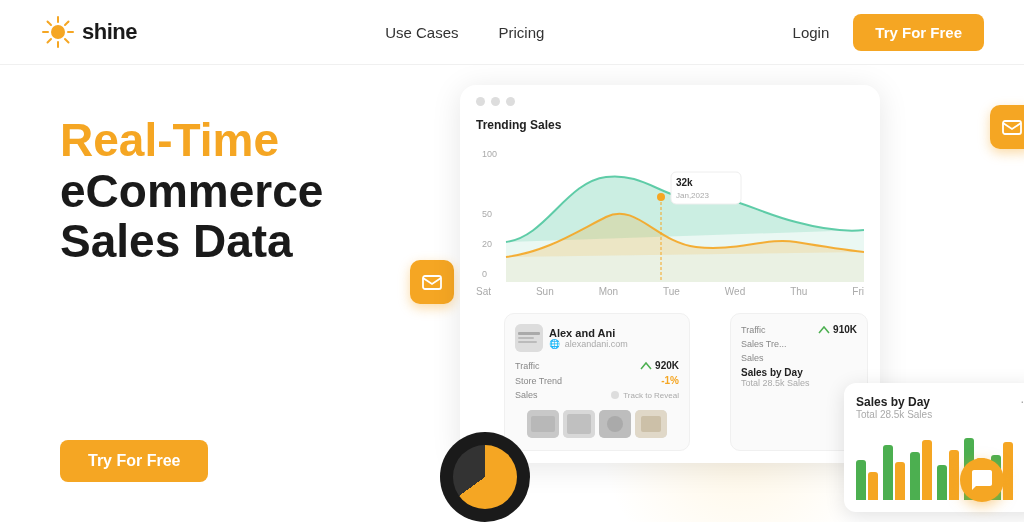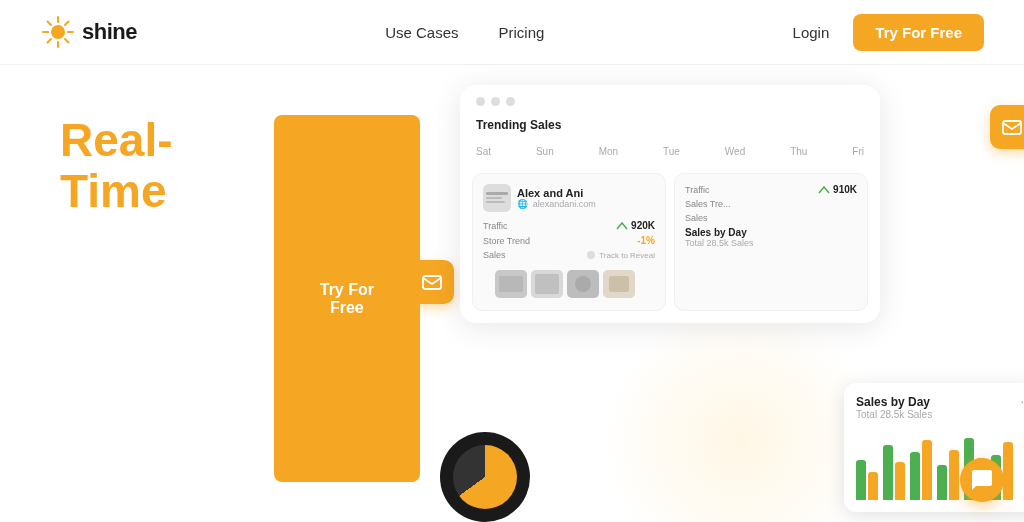--- a/index.html
+++ b/index.html
@@ -23,21 +23,21 @@
       padding: 10px 22px; font-size: 15px; font-weight: 600; cursor: pointer;
     }
 
     
     main { display: flex; height: calc(522px - 65px); position: relative; overflow: hidden; }
 
     
     .hero-left {
       padding: 50px 0 40px 60px;
       width: 420px; flex-shrink: 0; z-index: 5;
-      display: flex; flex-direction: row; justify-content: space-between;
+      display: flex; flex-direction: column; justify-content: space-between;
     }
     .hero-title { font-size: 46px; font-weight: 800; line-height: 1.1; color: #1a1a1a; margin-bottom: 16px; }
     .hero-title .accent { color: #F5A623; }
     .hero-desc { font-size: 15px; color: #555; line-height: 1.6; max-width: 340px; margin-bottom: 30px; }
     .cta-btn {
       display: inline-block; background: #F5A623; color: #fff; border: none; border-radius: 8px;
       padding: 12px 28px; font-size: 16px; font-weight: 600; cursor: pointer; width: fit-content;
     }
 
     
@@ -54,21 +54,21 @@
     .card-dots { padding: 12px 16px; display: flex; gap: 6px; }
     .dot { width: 9px; height: 9px; border-radius: 50%; background: #ddd; }
     .card-title { padding: 0 16px 10px; font-size: 12px; font-weight: 600; color: #222; }
     .chart-area { padding: 0 16px; height: 140px; position: relative; }
     .chart-svg { width: 100%; height: 100%; }
     .chart-labels { display: flex; justify-content: space-between; padding: 4px 16px 8px; font-size: 10px; color: #aaa; }
 
     
     .store-cards { display: flex; gap: 8px; padding: 8px 12px 12px; }
     .store-card {
-      flex: 1; background: #fafafa; border-radius: 10px; padding: 10px; border: 1px solid #f0f0f0;
+      flex: 1; background: #fafafa; border-radius: 10px; padding: 10px; border: 1px solid #f0f0f0; margin-left: 32px;
     }
     .store-card-header { display: flex; align-items: center; gap: 6px; margin-bottom: 8px; }
     .store-thumb { width: 28px; height: 28px; border-radius: 6px; background: #e8e8e8; overflow: hidden; display: flex; align-items: center; justify-content: center; font-size: 9px; color: #999; }
     .store-name { font-size: 11px; font-weight: 700; color: #222; }
     .store-url { font-size: 9px; color: #aaa; }
     .store-stat { display: flex; justify-content: space-between; align-items: center; margin-bottom: 4px; }
     .stat-label { font-size: 9px; color: #888; }
     .stat-value { font-size: 10px; font-weight: 700; color: #222; }
     .trend-down { color: #F5A623; }
     .reveal-btn { font-size: 8px; color: #aaa; display: flex; align-items: center; gap: 3px; }
@@ -162,20 +162,21 @@
     <span class="login-link">Login</span>
     <button class="try-btn">Try For Free</button>
   </div>
 </header>
 
 <main>
 
   <div class="hero-left">
     <h1 class="hero-title">
       <span class="accent">Real-Time</span><br>
+      <span>eCommerce Sales Data</span>
     </h1>
     <button class="cta-btn">Try For Free</button>
   </div>
 
   <div class="hero-right">
 
     <div class="bg-blob"></div>
 
     <div class="float-icon float-icon-left">
       <svg width="22" height="22" viewBox="0 0 22 22" fill="none" xmlns="http://www.w3.org/2000/svg">
@@ -185,20 +186,43 @@
     </div>
 
     <div class="dashboard-card">
       <div class="card-dots">
         <div class="dot"></div>
         <div class="dot"></div>
         <div class="dot"></div>
       </div>
       <div class="card-title">Trending Sales</div>
 
+      <div class="chart-area">
+        <svg class="chart-svg" viewBox="0 0 388 140" preserveAspectRatio="none">
+
+          <text x="6" y="15" font-size="9" fill="#aaa">100</text>
+          <text x="6" y="75" font-size="9" fill="#aaa">50</text>
+          <text x="6" y="105" font-size="9" fill="#aaa">20</text>
+          <text x="6" y="135" font-size="9" fill="#aaa">0</text>
+
+          <path d="M30,100 C70,95 90,40 130,35 C170,30 190,60 220,55 C250,50 280,70 320,80 C350,88 370,90 388,88" fill="rgba(80,200,160,0.2)" stroke="rgba(80,200,160,0.9)" stroke-width="2" fill-rule="evenodd"></path>
+
+          <path d="M30,100 C70,95 90,40 130,35 C170,30 190,60 220,55 C250,50 280,70 320,80 C350,88 370,90 388,88 L388,140 L30,140Z" fill="rgba(80,200,160,0.12)" stroke="none"></path>
+
+          <path d="M30,115 C70,110 100,90 130,75 C160,60 180,100 220,105 C260,110 290,95 320,100 C350,105 370,108 388,110" fill="rgba(245,166,35,0.15)" stroke="rgba(245,166,35,0.9)" stroke-width="2"></path>
+          <path d="M30,115 C70,110 100,90 130,75 C160,60 180,100 220,105 C260,110 290,95 320,100 C350,105 370,108 388,110 L388,140 L30,140Z" fill="rgba(245,166,35,0.08)" stroke="none"></path>
+
+          <circle cx="185" cy="55" r="4" fill="#F5A623"></circle>
+          <line x1="185" y1="55" x2="185" y2="140" stroke="#F5A623" stroke-width="1" stroke-dasharray="3,2"></line>
+
+          <rect x="195" y="30" width="70" height="32" rx="5" fill="#fff" stroke="#eee" stroke-width="1"></rect>
+          <text x="200" y="44" font-size="10" font-weight="700" fill="#222">32k</text>
+          <text x="200" y="56" font-size="8" fill="#aaa">Jan,2023</text>
+        </svg>
+      </div>
 
       <div class="chart-labels">
         <span>Sat</span>
         <span>Sun</span>
         <span>Mon</span>
         <span>Tue</span>
         <span>Wed</span>
         <span>Thu</span>
         <span>Fri</span>
       </div>

